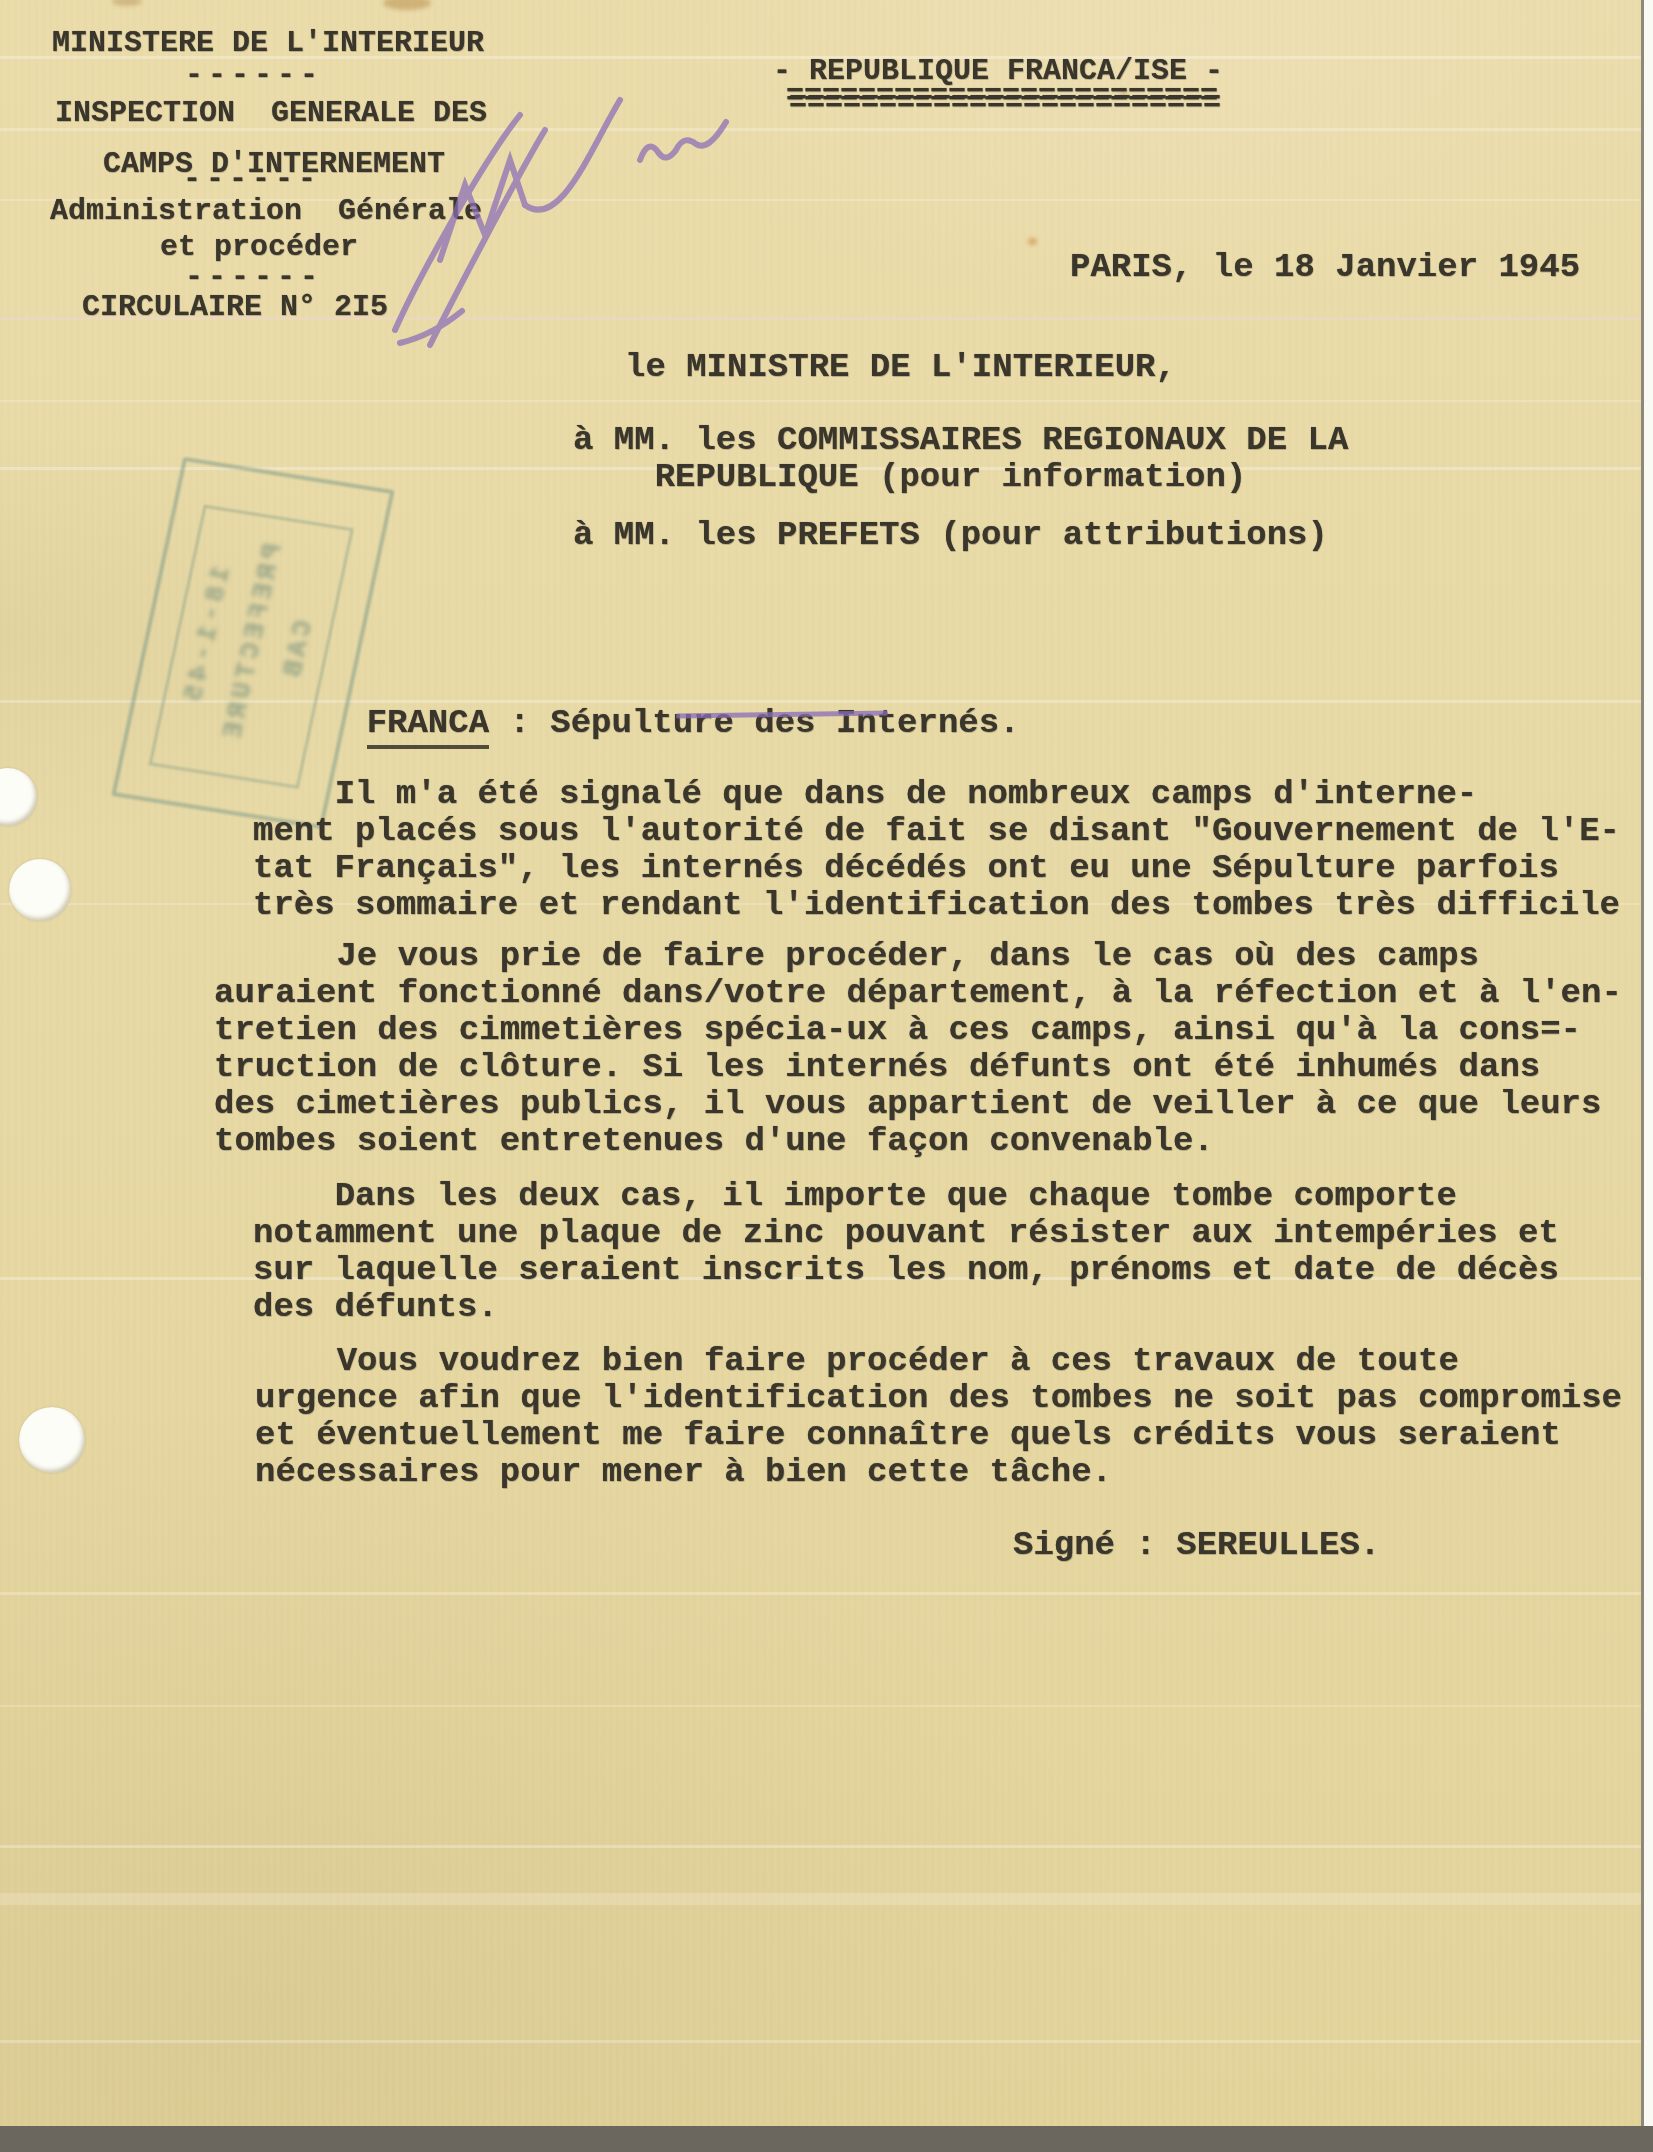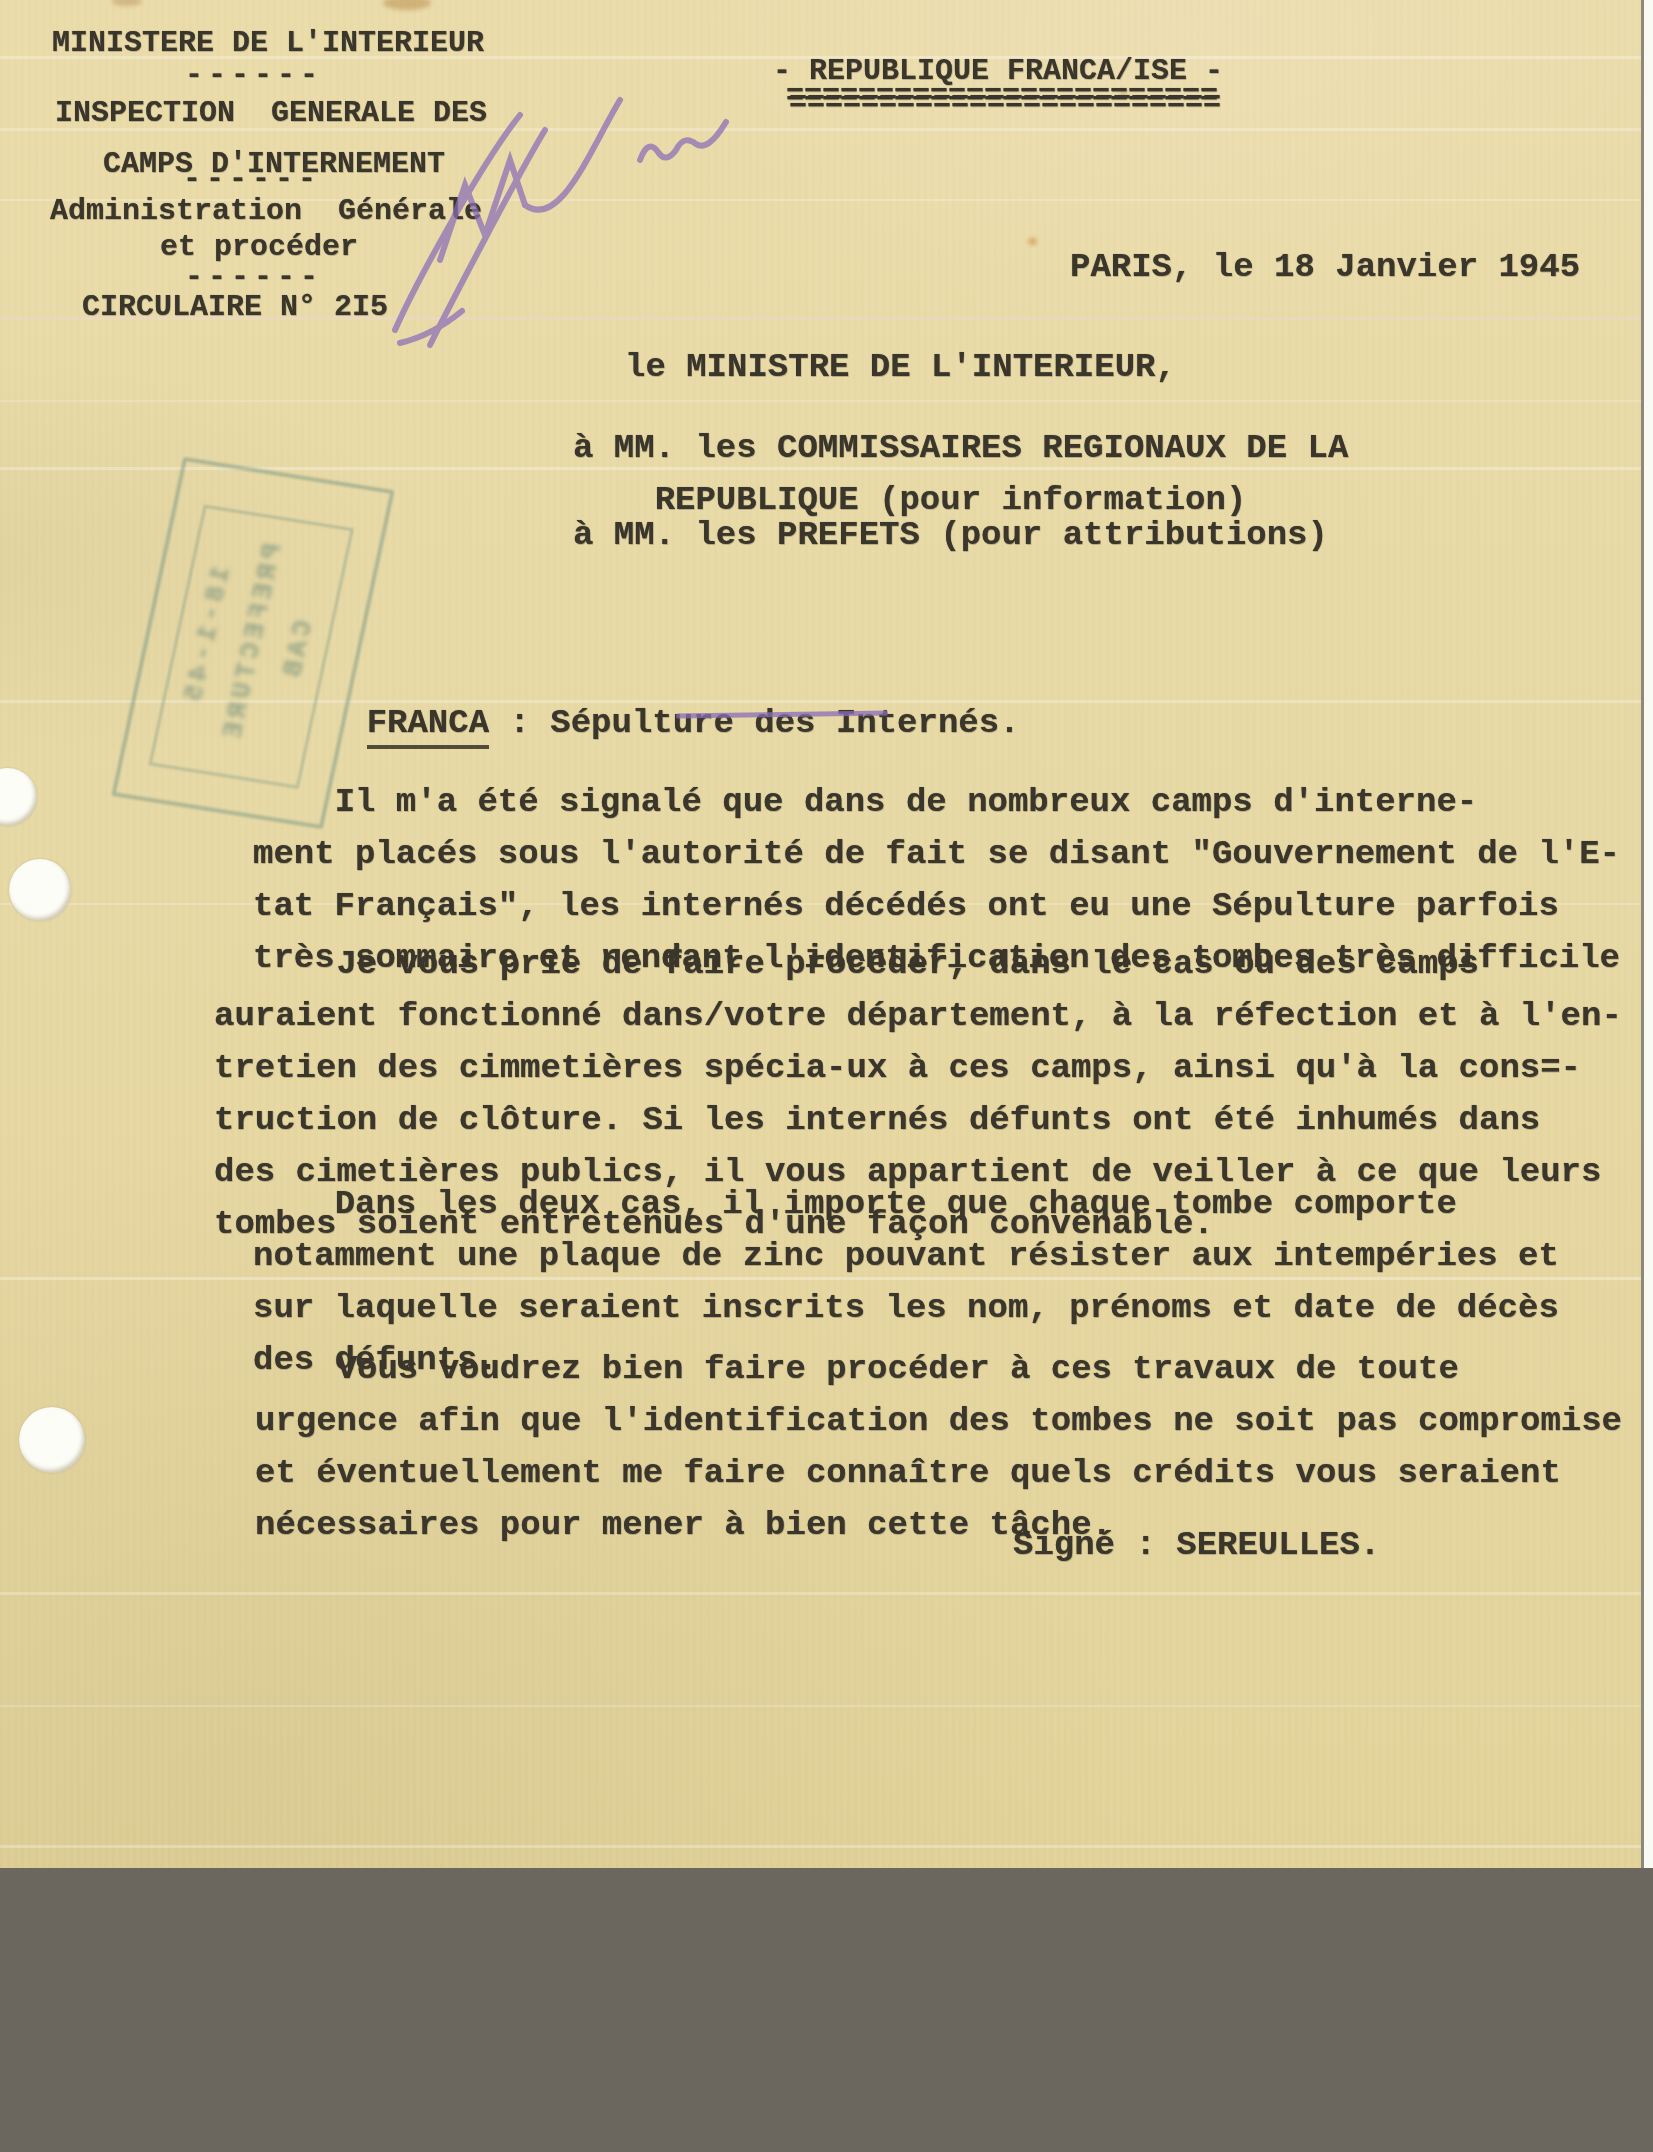--- a/index.html
+++ b/index.html
@@ -1,39 +1,39 @@
 <!DOCTYPE html>
 <html><head>
 <meta charset="utf-8">
 <style>
   html,body{margin:0;padding:0;background:#6b675e;}
   .page{
     position:relative;
-    width:1653px;height:1868px;
+    width:1653px;height:2126px;
     overflow:hidden;
     background:
       radial-gradient(ellipse 900px 480px at 72% 2%, rgba(255,255,255,0.10), transparent 62%),
       radial-gradient(ellipse 1300px 900px at 15% 95%, rgba(110,90,40,0.07), transparent 70%),
       radial-gradient(ellipse 600px 300px at 0% 30%, rgba(120,100,50,0.06), transparent 70%),
       repeating-linear-gradient(90deg, rgba(60,50,20,0.012) 0 3px, rgba(255,255,255,0.012) 3px 7px),
       linear-gradient(180deg,#ebdcaa 0%,#e8daa6 38%,#e6d7a1 70%,#e3d39b 100%);
     font-family:"Liberation Mono","DejaVu Sans Mono",monospace;
   }
   .typed{
     position:absolute;
     font-family:"Liberation Mono","DejaVu Sans Mono",monospace;
     font-weight:700;
     color:#3a362c;
     text-shadow:0 0 1px rgba(55,50,40,0.6), 0.6px 0.6px 0 rgba(55,50,40,0.22);
     white-space:pre-wrap;
     line-height:1;
   }
   .fs30{font-size:30px;}
   .fs34{font-size:34px;}
-  .para{line-height:52px;width:1420px;}
+  .para{line-height:37px;width:1420px;}
   .dashrow{letter-spacing:5px;font-size:30px;}
   .equalsrow{letter-spacing:0px;font-size:30px;line-height:9px;height:9px;overflow:visible;}
   .subject-label{border-bottom:4px solid rgba(55,50,40,0.85);padding-bottom:3px;}
   .pencil-underline{
     position:absolute;left:676px;top:712px;width:212px;height:5px;
     background:rgba(138,108,184,0.75);border-radius:3px;
     transform:rotate(-0.8deg);filter:blur(0.7px);
   }
   .scanline{position:absolute;left:0;width:100%;pointer-events:none;}
   .scan-edge{position:absolute;right:0;top:0;width:9px;height:100%;background:#fafaf4;border-left:3px solid #8d887a;}

